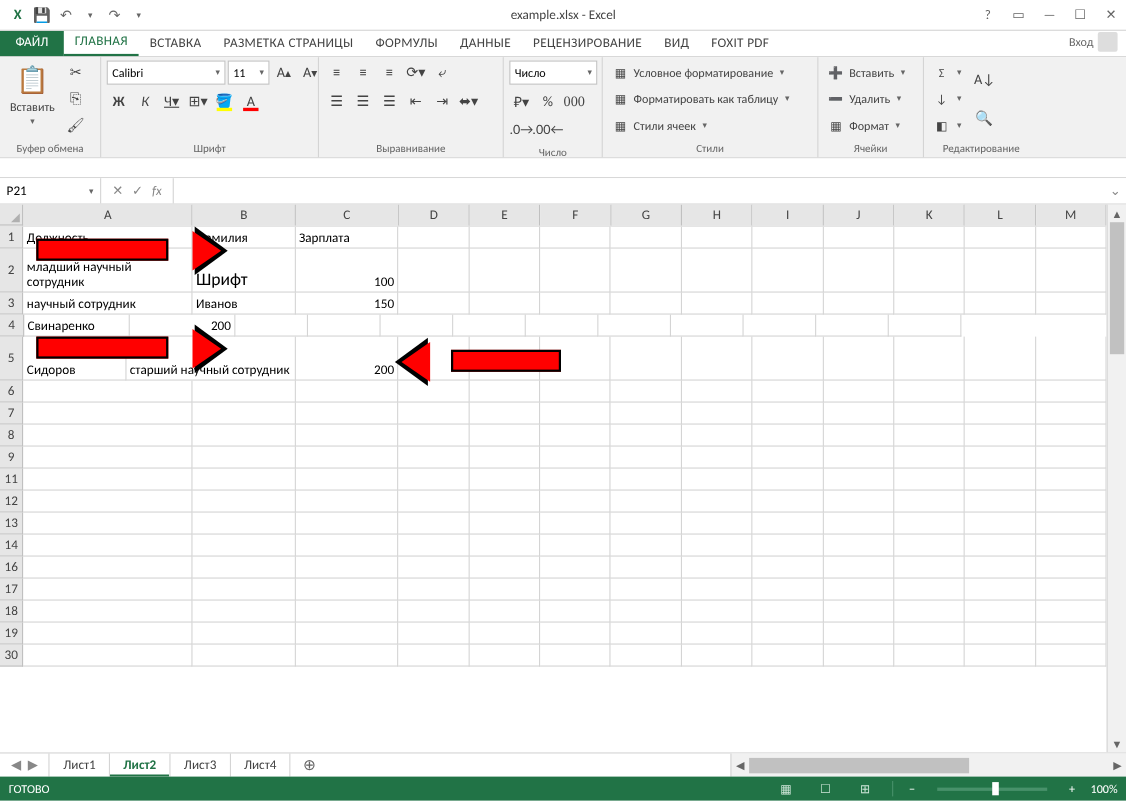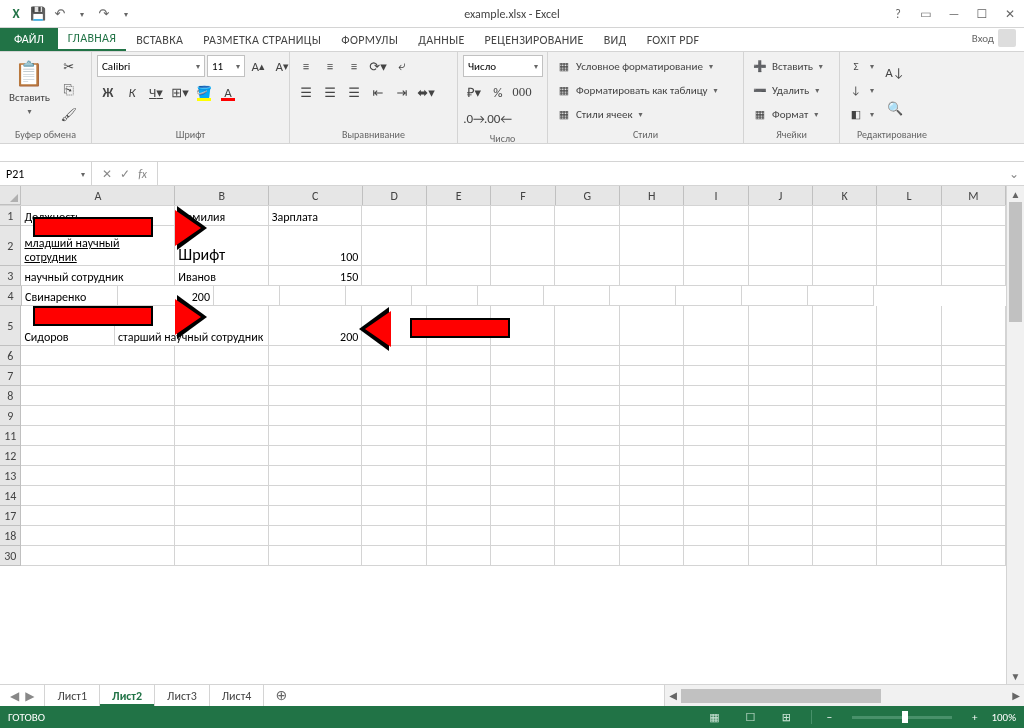--- a/index.html
+++ b/index.html
@@ -339,21 +339,21 @@
           <div class="cell" style="width: 66px;"></div>
           <div class="cell" style="width: 66px;"></div>
           <div class="cell" style="width: 66px;"></div>
           <div class="cell" style="width: 66px;"></div>
           <div class="cell" style="width: 66px;"></div>
           <div class="cell" style="width: 66px;"></div>
           <div class="cell" style="width: 66px;"></div>
         </div>
         <div class="row tall">
           <div class="rh">2</div>
-          <div class="cell" style="width: 158px; white-space: normal; text-decoration: underline;">младший научный сотрудник</div>
+          <div class="cell" style="width: 158px; white-space: normal;">младший научный сотрудник</div>
           <div class="cell big" style="width: 96px;">Шрифт</div>
           <div class="cell rt" style="width: 96px;">100</div>
           <div class="cell" style="width: 66px;"></div>
           <div class="cell" style="width: 66px;"></div>
           <div class="cell" style="width: 66px;"></div>
           <div class="cell" style="width: 66px;"></div>
           <div class="cell" style="width: 66px;"></div>
           <div class="cell" style="width: 66px;"></div>
           <div class="cell" style="width: 66px;"></div>
           <div class="cell" style="width: 66px;"></div>
@@ -529,37 +529,69 @@
           <div class="cell" style="width: 66px;"></div>
           <div class="cell" style="width: 66px;"></div>
           <div class="cell" style="width: 66px;"></div>
           <div class="cell" style="width: 66px;"></div>
           <div class="cell" style="width: 66px;"></div>
           <div class="cell" style="width: 66px;"></div>
           <div class="cell" style="width: 66px;"></div>
           <div class="cell" style="width: 66px;"></div>
         </div>
         <div class="row">
+          <div class="rh">16</div>
+          <div class="cell" style="width: 158px;"></div>
+          <div class="cell" style="width: 96px;"></div>
+          <div class="cell" style="width: 96px;"></div>
+          <div class="cell" style="width: 66px;"></div>
+          <div class="cell" style="width: 66px;"></div>
+          <div class="cell" style="width: 66px;"></div>
+          <div class="cell" style="width: 66px;"></div>
+          <div class="cell" style="width: 66px;"></div>
+          <div class="cell" style="width: 66px;"></div>
+          <div class="cell" style="width: 66px;"></div>
+          <div class="cell" style="width: 66px;"></div>
+          <div class="cell" style="width: 66px;"></div>
+          <div class="cell" style="width: 66px;"></div>
+        </div>
+        <div class="row">
           <div class="rh">17</div>
           <div class="cell" style="width: 158px;"></div>
           <div class="cell" style="width: 96px;"></div>
           <div class="cell" style="width: 96px;"></div>
           <div class="cell" style="width: 66px;"></div>
           <div class="cell" style="width: 66px;"></div>
           <div class="cell" style="width: 66px;"></div>
           <div class="cell" style="width: 66px;"></div>
           <div class="cell" style="width: 66px;"></div>
           <div class="cell" style="width: 66px;"></div>
           <div class="cell" style="width: 66px;"></div>
           <div class="cell" style="width: 66px;"></div>
           <div class="cell" style="width: 66px;"></div>
           <div class="cell" style="width: 66px;"></div>
         </div>
         <div class="row">
           <div class="rh">18</div>
+          <div class="cell" style="width: 158px;"></div>
+          <div class="cell" style="width: 96px;"></div>
+          <div class="cell" style="width: 96px;"></div>
+          <div class="cell" style="width: 66px;"></div>
+          <div class="cell" style="width: 66px;"></div>
+          <div class="cell" style="width: 66px;"></div>
+          <div class="cell" style="width: 66px;"></div>
+          <div class="cell" style="width: 66px;"></div>
+          <div class="cell" style="width: 66px;"></div>
+          <div class="cell" style="width: 66px;"></div>
+          <div class="cell" style="width: 66px;"></div>
+          <div class="cell" style="width: 66px;"></div>
+          <div class="cell" style="width: 66px;"></div>
+        </div>
+        <div class="row">
+          <div class="rh">19</div>
           <div class="cell" style="width: 158px;"></div>
           <div class="cell" style="width: 96px;"></div>
           <div class="cell" style="width: 96px;"></div>
           <div class="cell" style="width: 66px;"></div>
           <div class="cell" style="width: 66px;"></div>
           <div class="cell" style="width: 66px;"></div>
           <div class="cell" style="width: 66px;"></div>
           <div class="cell" style="width: 66px;"></div>
           <div class="cell" style="width: 66px;"></div>
           <div class="cell" style="width: 66px;"></div>

